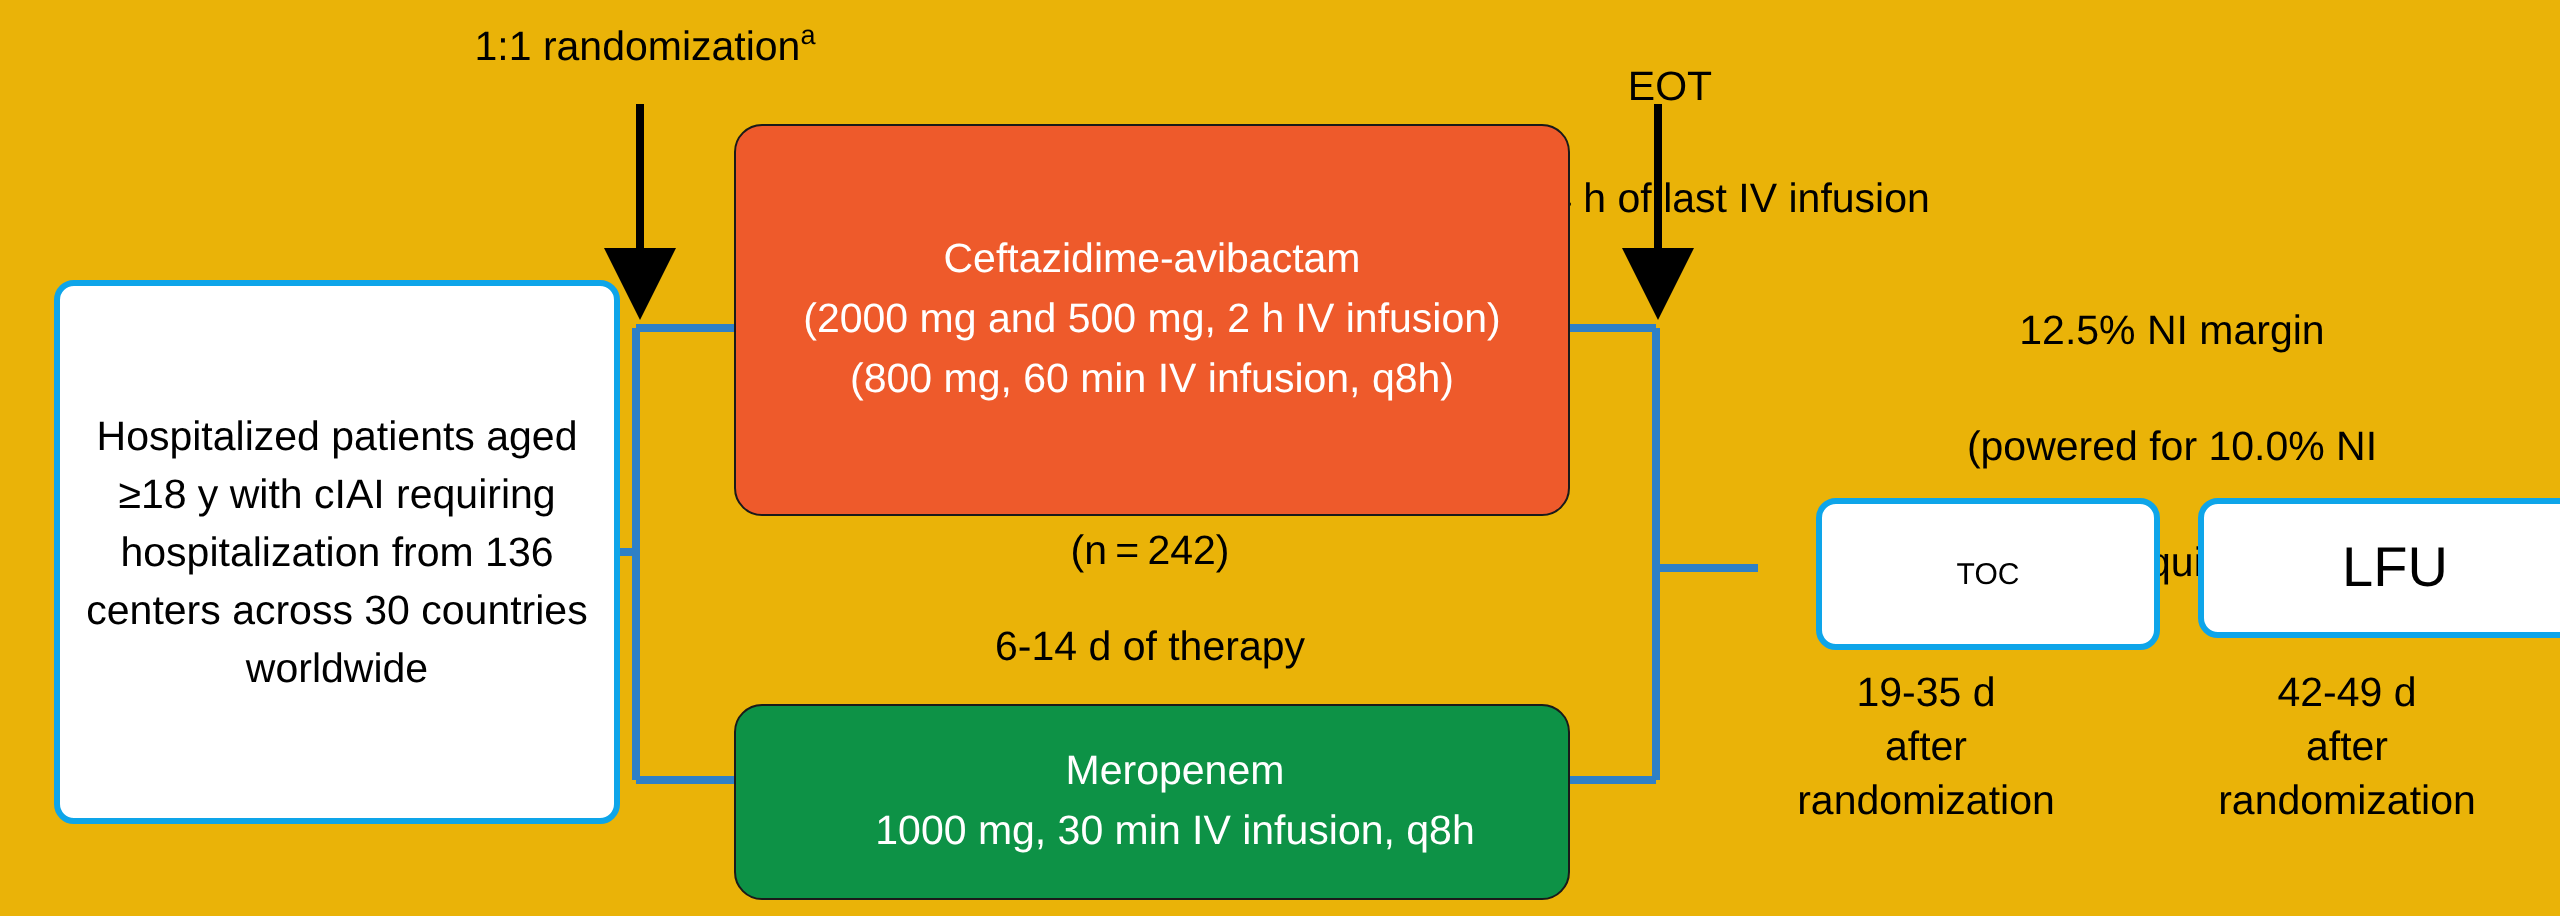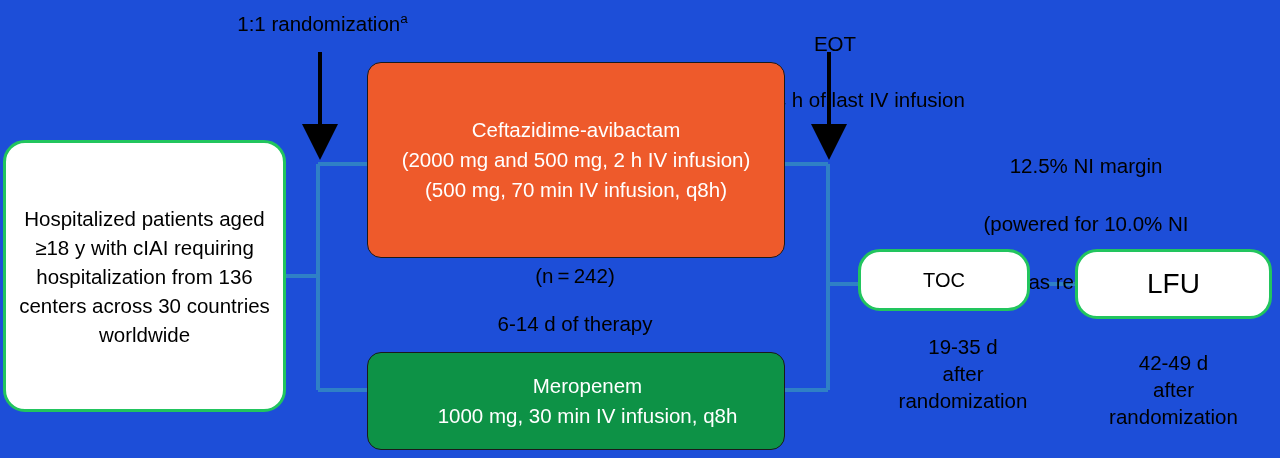--- a/index.html
+++ b/index.html
@@ -8,21 +8,21 @@
     background: #ffffff;
   }
   body {
     font-family: "Liberation Sans", sans-serif;
     color: #000000;
   }
   #canvas {
     position: relative;
     width: 1280px;
     height: 458px;
-    background: #1d4ed8;
+    background: #eab308;
     overflow: hidden;
   }
 
   
   #wires {
     position: absolute;
     left: 0; top: 0;
     width: 1280px;
     height: 458px;
     pointer-events: none;
@@ -31,23 +31,24 @@
   
   .box {
     position: absolute;
     box-sizing: border-box;
     display: flex;
     align-items: center;
     justify-content: center;
     text-align: center;
   }
   .box-outline {
-    border: 3px solid #22c55e;
-    border-radius: 22px;
+    border: 3px solid #0ea5e9;
+    border-radius: 10px;
     background: #ffffff;
+    margin-left: 24px;
   }
   .box-filled {
     border: 1.5px solid #1a1a1a;
     border-radius: 14px;
     color: #ffffff;
   }
 
   
   #population-box {
     left: 3px;
@@ -71,25 +72,25 @@
     left: 367px;
     top: 352px;
     width: 418px;
     height: 98px;
     font-size: 20.5px;
     line-height: 30px;
   }
 
   
   #toc-box {
-    left: 858px;
+    left: 884px;
     top: 249px;
     width: 172px;
-    height: 62px;
-    font-size: 20px;
+    height: 76px;
+    font-size: 15px;
   }
   #lfu-box {
     left: 1075px;
     top: 249px;
     width: 197px;
     height: 70px;
     font-size: 28px;
   }
 
   
@@ -129,21 +130,21 @@
     line-height: 29px;
   }
   #toc-timing-label {
     left: 877px;
     top: 333px;
     width: 172px;
     line-height: 27px;
   }
   #lfu-timing-label {
     left: 1075px;
-    top: 349px;
+    top: 333px;
     width: 197px;
     line-height: 27px;
   }
   sup.fn {
     font-size: 0.66em;
     vertical-align: super;
     line-height: 0;
   }
 </style>
 </head>
@@ -212,21 +213,21 @@
 hospitalization from
 136 centers across
 30 countries
 worldwide</div>
   </div>
 
   <div class="box box-filled" id="arm-ceftazidime-box" style="background: rgb(238, 90, 43);">
     <div>
       <div>Ceftazidime-avibactam</div>
       <div>(2000 mg and 500 mg, 2 h IV infusion)</div>
-      <div>(500 mg, 70 min IV infusion, q8h)</div>
+      <div>(800 mg, 60 min IV infusion, q8h)</div>
     </div>
   </div>
 
   <div class="box box-filled" id="arm-meropenem-box" style="background: rgb(13, 146, 70); padding-left: 23px;">
     <div>
       <div>Meropenem</div>
       <div>1000 mg, 30 min IV infusion, q8h</div>
     </div>
   </div>
 

